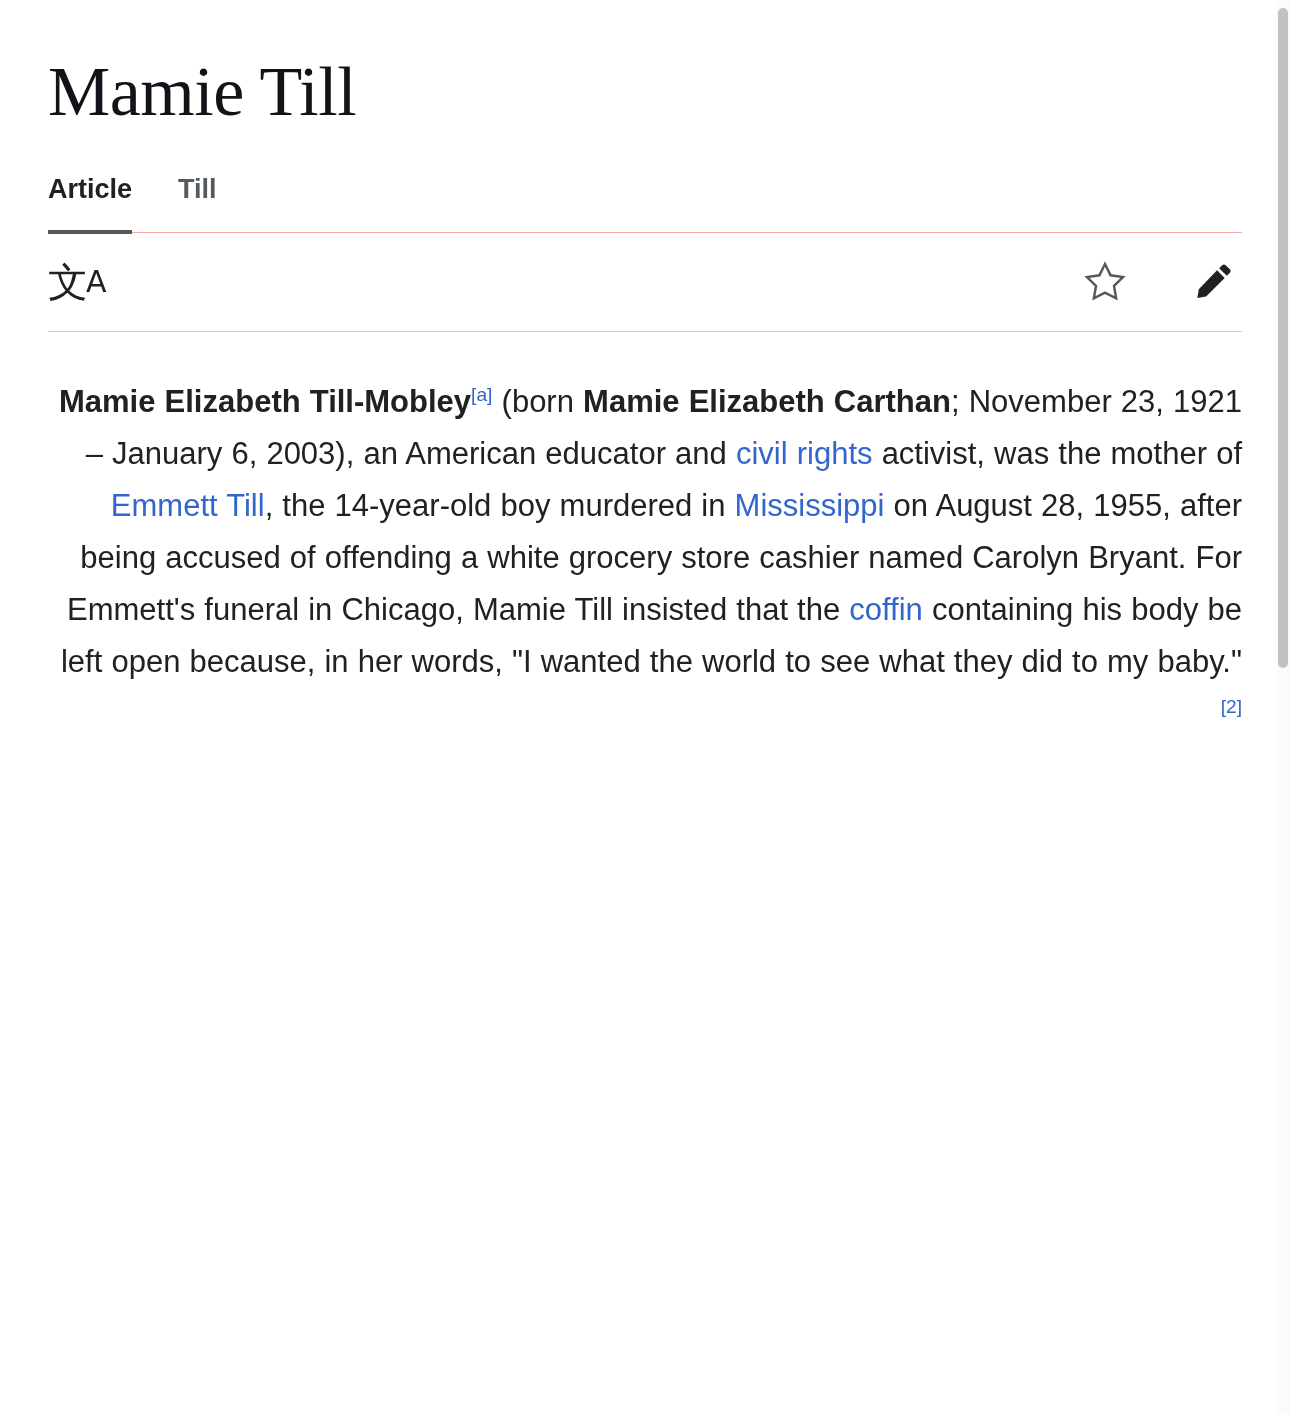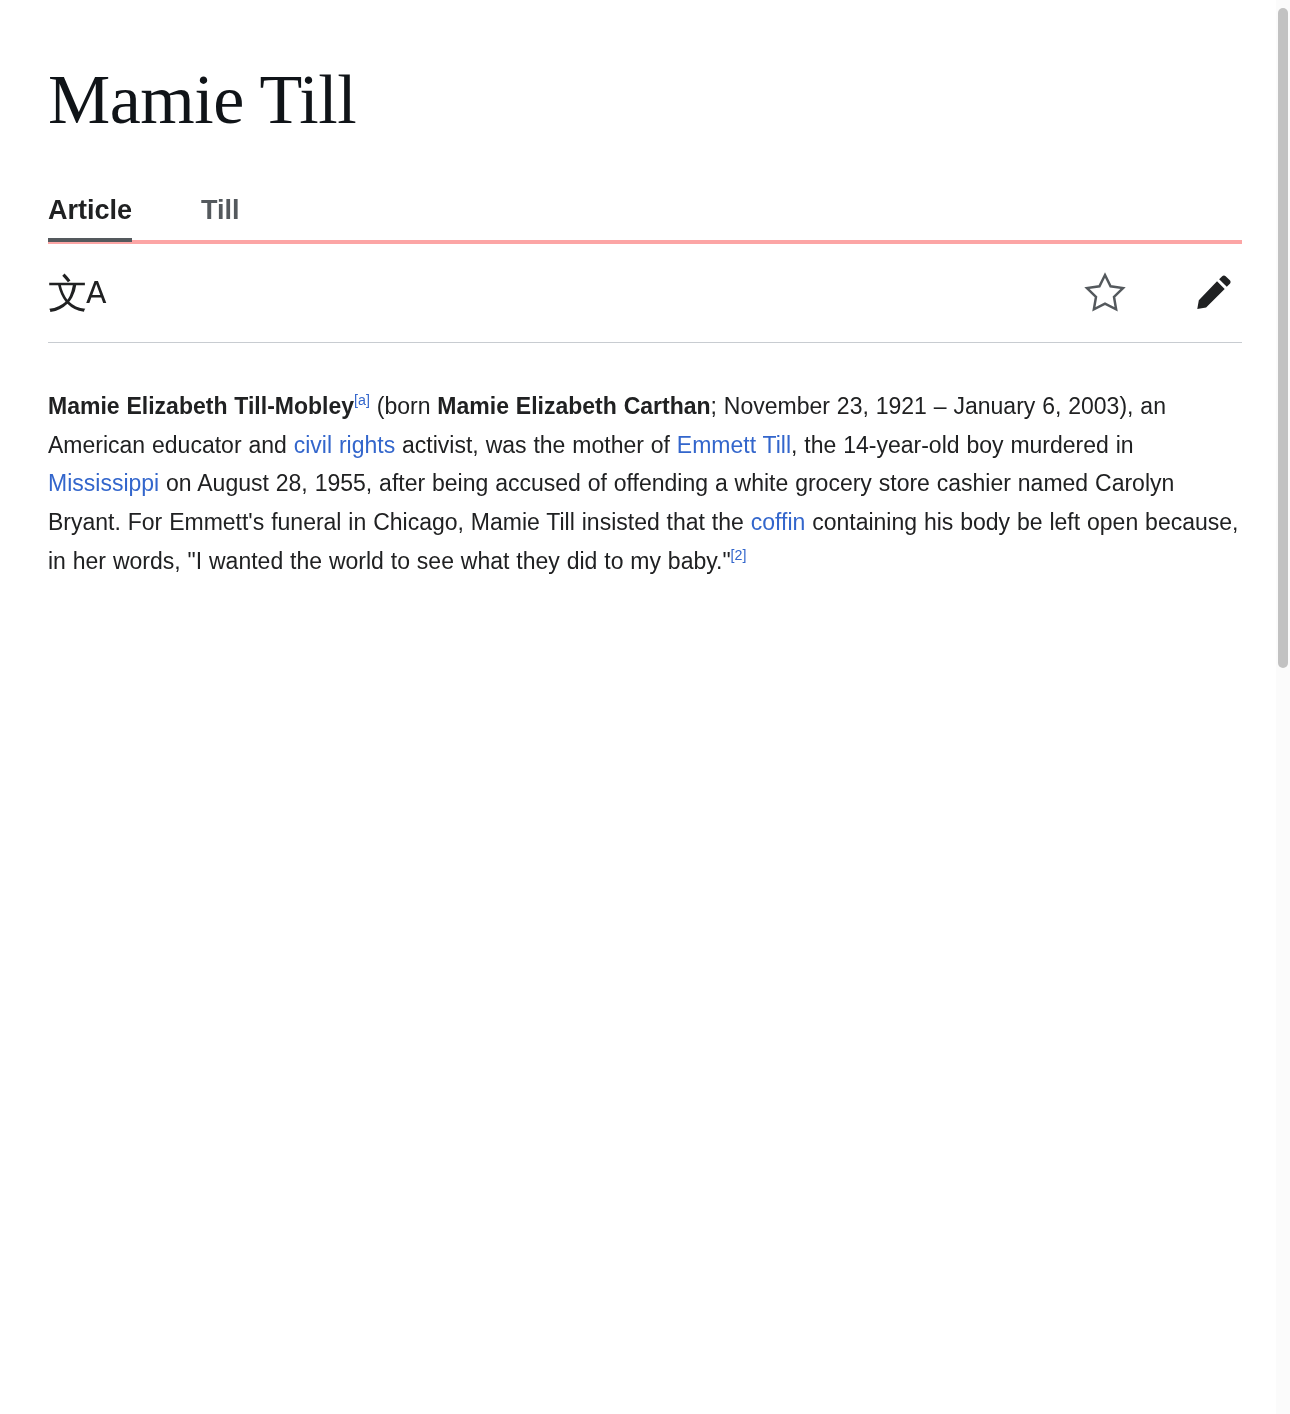--- a/index.html
+++ b/index.html
@@ -16,40 +16,39 @@
     color: #202122;
   }
 
   .page {
     position: absolute;
     left: 0;
     top: 0;
     width: 1290px;
     height: 1414px;
     box-sizing: border-box;
-    padding: 13px 48px 0 48px;
+    padding: 5px 48px 0 48px;
   }
 
   .page-title {
     font-family: "Liberation Serif", serif;
     font-size: 70px;
     line-height: 1.1;
     font-weight: 400;
     color: #101418;
     margin: 0;
     padding-top: 48px;
     letter-spacing: -0.5px;
   }
 
   .tabs {
     margin-top: 46px;
     display: flex;
-    align-items: flex-end;
-    gap: 69px;
-    border-bottom: 4px solid #fca5a5;
+    gap: 46px;
+    border-bottom: 1px solid #fca5a5;
     position: relative;
     height: 56px;
   }
   .tab {
     font-size: 27px;
     font-weight: 700;
     color: #54595d;
     padding-bottom: 16px;
     cursor: pointer;
     position: relative;
@@ -96,25 +95,25 @@
     font-size: 40px;
     color: #202122;
     line-height: 1;
     letter-spacing: -2px;
   }
 
   .content {
     padding-top: 44px;
   }
   .lead {
-    font-size: 23px;
+    font-size: 31px;
     line-height: 1.68;
     color: #202122;
     margin: 0;
-    text-align: left;
+    text-align: right;
     word-spacing: 0.5px;
   }
   .lead b { font-weight: 700; }
   .lead a {
     color: #3366cc;
     text-decoration: none;
   }
   sup {
     font-size: 0.62em;
     vertical-align: super;

